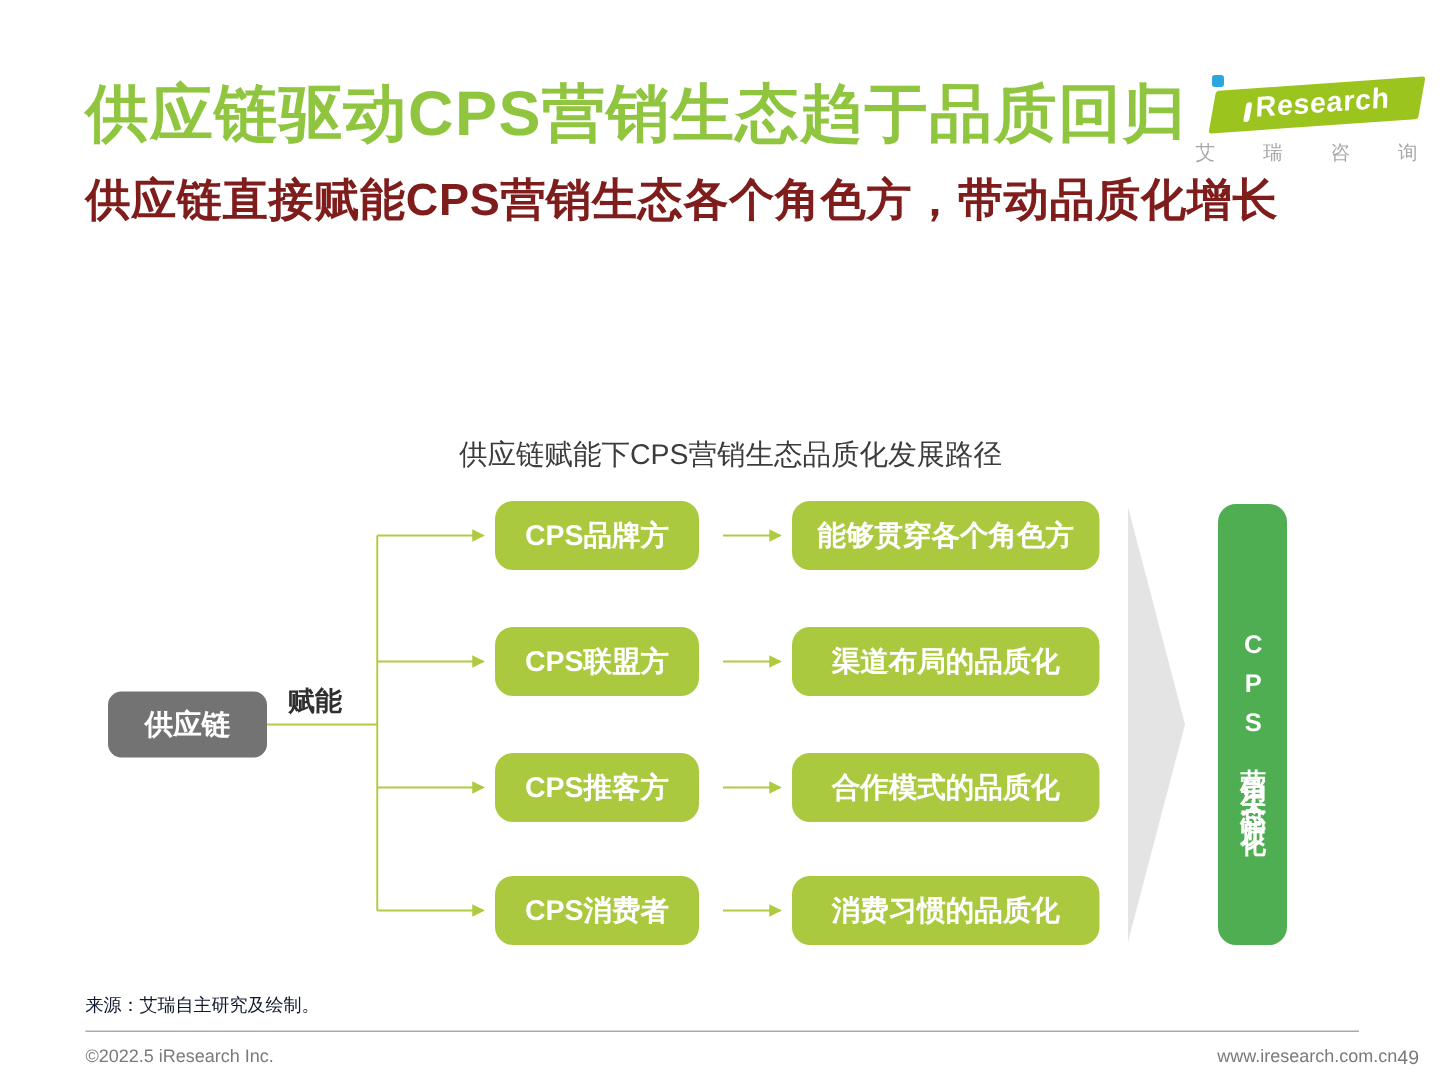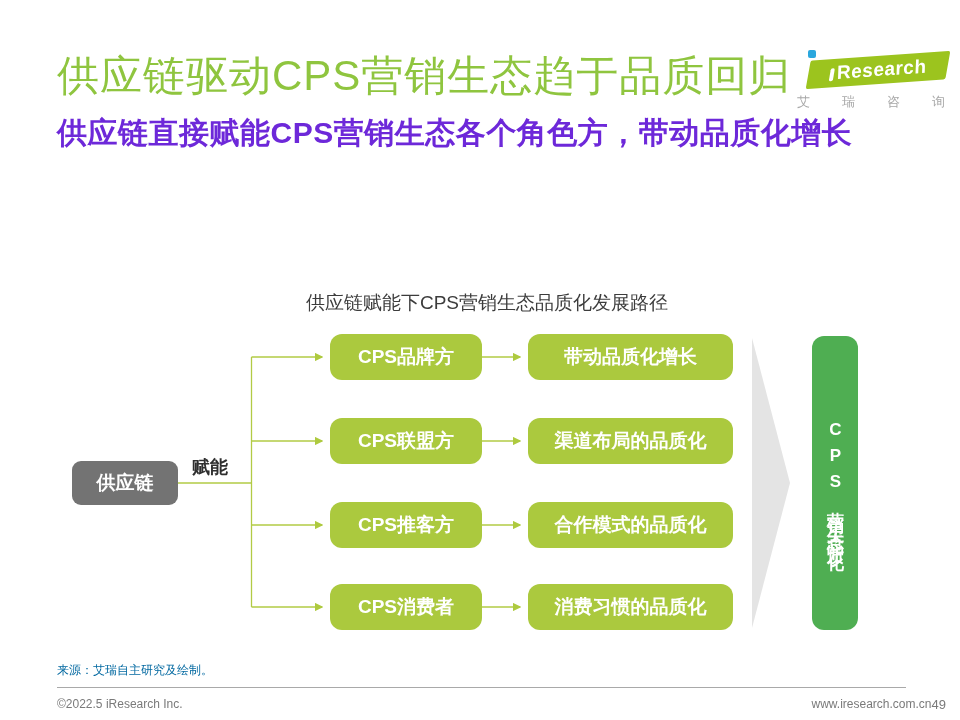--- a/index.html
+++ b/index.html
@@ -3,25 +3,25 @@
 <meta charset="utf-8">
 <style>
   html,body{margin:0;padding:0;background:#fff;}
   .page{
     position:relative;width:960px;height:720px;background:#ffffff;overflow:hidden;
     font-family:"Liberation Sans","DejaVu Sans",sans-serif;
   }
   
   .page-title{
     position:absolute;left:57px;top:48px;margin:0;
-    font-size:42px;font-weight:400;letter-spacing:1px;color:#8fc53f;white-space:nowrap;
+    font-size:42px;font-weight:700;letter-spacing:1px;color:#8fc53f;white-space:nowrap;
   }
   .page-subtitle{
     position:absolute;left:57px;top:113px;margin:0;
-    font-size:30px;font-weight:700;letter-spacing:.5px;color:#6d28d9;white-space:nowrap;
+    font-size:30px;font-weight:700;letter-spacing:.5px;color:#7f1d1d;white-space:nowrap;
   }
   
   .logo{position:absolute;left:806px;top:52px;width:145px;height:62px;}
   .logo-shape{
     position:absolute;left:2px;top:4px;width:140px;height:28px;background:#9cc41e;
     transform:rotate(-4deg) skewX(-14deg);border-radius:2px;
     display:flex;align-items:center;justify-content:center;
   }
   .logo-stem{display:inline-block;width:4px;height:13px;background:#fff;border-radius:2px;margin:3px 3px 0 0;}
   .logo-text{color:#fff;font-size:19px;font-weight:700;letter-spacing:.5px;transform:skewX(8deg);}
@@ -40,33 +40,33 @@
     position:absolute;left:57px;top:290px;width:860px;text-align:center;
     font-size:19px;font-weight:400;color:#3c3c3c;
   }
   .connectors{position:absolute;left:0;top:0;width:960px;height:720px;pointer-events:none;}
   .box{
     position:absolute;display:flex;align-items:center;justify-content:center;
     color:#fff;font-weight:700;text-align:center;
   }
   .source-box{left:72px;top:461px;width:106px;height:44px;background:#737373;border-radius:9px;font-size:19px;}
   .edge-label{position:absolute;left:192px;top:455px;font-size:18px;font-weight:600;color:#2f2f2f;}
-  .role-box{left:330px;width:152px;height:46px;background:#abc93e;border-radius:12px;font-size:19px;}
+  .role-box{left:330px;width:136px;height:46px;background:#abc93e;border-radius:12px;font-size:19px;}
   .outcome-box{left:528px;width:205px;height:46px;background:#abc93e;border-radius:12px;font-size:19px;}
   .row0{top:334px;} .row1{top:418px;} .row2{top:502px;} .row3{top:584px;}
   .chevron{
     position:absolute;left:752px;top:338px;width:38px;height:290px;background:#e4e4e4;
     clip-path:polygon(0 0,100% 50%,0 100%);
   }
   .result-box{
     left:812px;top:336px;width:46px;height:294px;background:#4fae52;border-radius:12px;
     writing-mode:vertical-lr;text-orientation:upright;font-size:17px;letter-spacing:7px;line-height:46px;
   }
   
-  .source-note{position:absolute;left:57px;top:662px;font-size:12px;color:#0369a1;}
+  .source-note{position:absolute;left:57px;top:662px;font-size:12px;color:#0f172a;}
   .divider{position:absolute;left:57px;top:687px;width:849px;height:1px;background:#a9a9a9;}
   .footer-row{
     position:absolute;left:57px;top:697px;width:889px;display:flex;align-items:flex-start;
     font-size:12px;color:#7a7a7a;
   }
   .footer-url{margin-left:auto;}
   .footer-page{font-size:13px;}
 </style>
 </head>
 <body>
@@ -110,21 +110,21 @@
   </svg>
 
   <div class="box source-box">供应链</div>
   <div class="edge-label">赋能</div>
 
   <div class="box role-box row0">CPS品牌方</div>
   <div class="box role-box row1">CPS联盟方</div>
   <div class="box role-box row3">CPS消费者</div>
   <div class="box role-box row2">CPS推客方</div>
 
-  <div class="box outcome-box row0">带动品质化增长</div>
+  <div class="box outcome-box row0">能够贯穿各个角色方</div>
   <div class="box outcome-box row1">渠道布局的品质化</div>
   <div class="box outcome-box row2">合作模式的品质化</div>
   <div class="box outcome-box row3">消费习惯的品质化</div>
 
   <div class="chevron"></div>
   <div class="box result-box">CPS营销生态品质化</div>
 
   <div class="source-note">来源：艾瑞自主研究及绘制。</div>
   <div class="divider"></div>
   <div class="footer-row">

